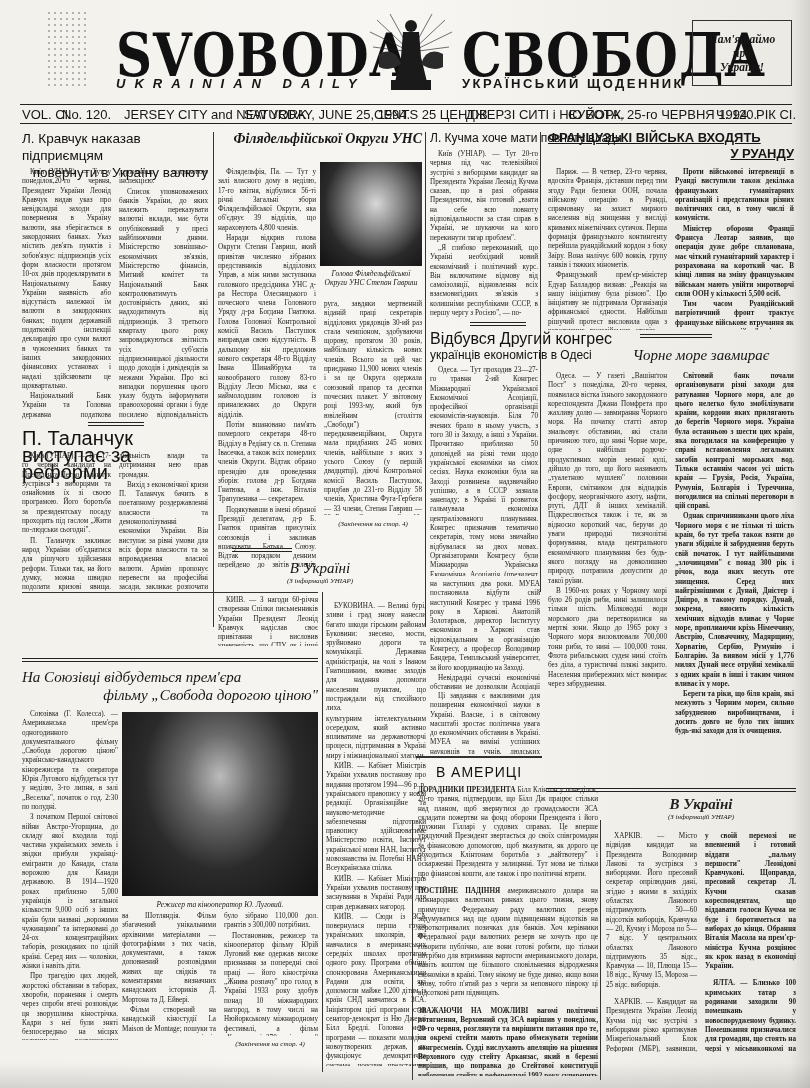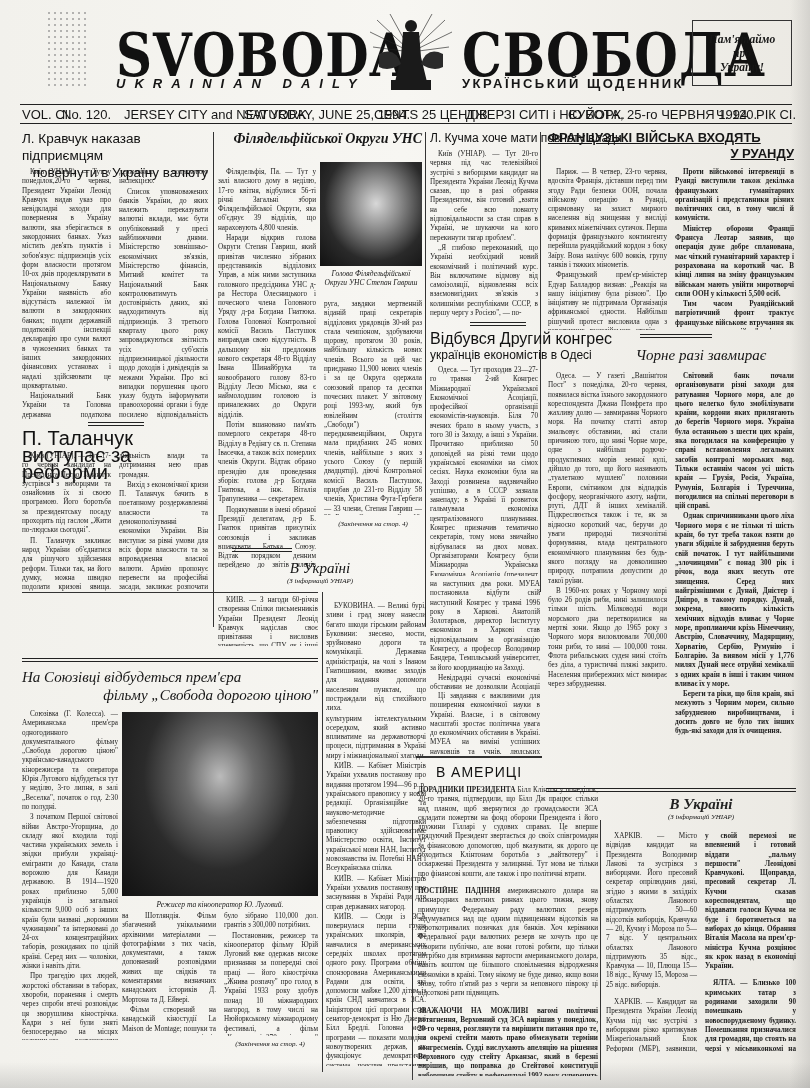--- a/index.html
+++ b/index.html
@@ -182,21 +182,21 @@
       <div class="col" style="font-weight:bold;">
         <p>Проти військової інтервенції в Руанді виступили також декілька французьких гуманітарних організацій і представники різних політичних сил, в тому числі й комуністи.</p>
         <p>Міністер оборони Франції Франсуа Леотар заявив, що операція дуже добре спланована, має чіткий гуманітарний характер і розрахована на короткий час. В кінці липня на зміну французьким військам мають увійти миротворчі сили ООН у кількості 5,500 осіб.</p>
         <p>Тим часом Руандійський патріотичний фронт трактує французьке військове втручання як „проголошення війни" і вже оприлюднив Офіційну вимогу негайного виведення миротворчої місії ООН з Руанди.</p>
       </div>
     </div>
   </div>
   <div class="dbl" style="left:640px; top:334px; width:72px;"></div>
 
   <div class="art" style="left:548px; top:346px; width:246px;">
-    <div class="hl-it" style="text-align:center; padding-left:60px;">Чорне разі завмирає</div>
+    <div class="hl-it" style="text-align:center; padding-left:60px;">Чорне море завмирає</div>
   </div>
   <div class="art" style="left:548px; top:372px; width:246px; height:412px; overflow:hidden;">
     <div class="cols">
       <div class="col">
         <p>Одеса. — У газеті „Вашінґтон Пост" з понеділка, 20-го червня, появилася вістка їхнього закордонного кореспондента Джана Помфрета про жахливу долю — завмирання Чорного моря. На початку статті автор змальовує обставини, які стали причиною того, що нині Чорне море, одне з найбільш родючо-продуктивних морів земної кулі, дійшло до того, що його називають „туалетною мушлею" половини Европи, смітником для відпадків фосфору, неорганічного азоту, нафти, ртуті, ДДТ й інших хемікалій. Підкреслюється також і те, як за відносно короткий час, беручи до уваги природні тисячолітні формування, влада центрального економічного планування без будь-якого погляду на довколишню природу, потрапила допустити до такої руїни.</p>
         <p>В 1960-их роках у Чорному морі було 26 родів риби, нині залишилося тільки шість. Мілководні води морського дна перетворилися на мертві зони. Якщо до 1965 року з Чорного моря виловлювали 700,000 тонн риби, то нині — 100,000 тонн. Флота рибальських суден нині стоїть без діла, а туристичні пляжі закрито. Населення прибережних міст вимирає через забруднення.</p>
       </div>
       <div class="col" style="font-weight:bold;">
         <p>Світовий банк почали організовувати різні заходи для ратування Чорного моря, але до цього нелегко було змобілізувати країни, кордони яких прилягають до берегів Чорного моря. Україна була останньою з шести цих країн, яка погодилася на конференцію у справі встановлення легальних засобів контролі морських вод. Тільки останнім часом усі шість країн — Грузія, Росія, Україна, Румунія, Болгарія і Туреччина, погодилися на спільні переговори в цій справі.</p>
         <p>Однак спричинниками цього ліха Чорного моря є не тільки ті шість країн, бо тут треба також взяти до уваги збідніле й забруднення беруть свій початок. І тут найбільшими „злочинцями" є понад 300 рік і річок, вода яких несуть оте знищення. Серед них найгрізнішими є Дунай, Дністер і Дніпро, в такому порядку. Дунай, зокрема, вносить кількість хемічних відходів вливає у Чорне море, проплиаючи крізь Німеччину, Австрію, Словаччину, Мадярщину, Хорватію, Сербію, Румунію і Болгарію. За виявом місії у 1,776 милях Дунай несе отруйні хемікалії з одних країн в інші і таким чином вливає їх у море.</p>

